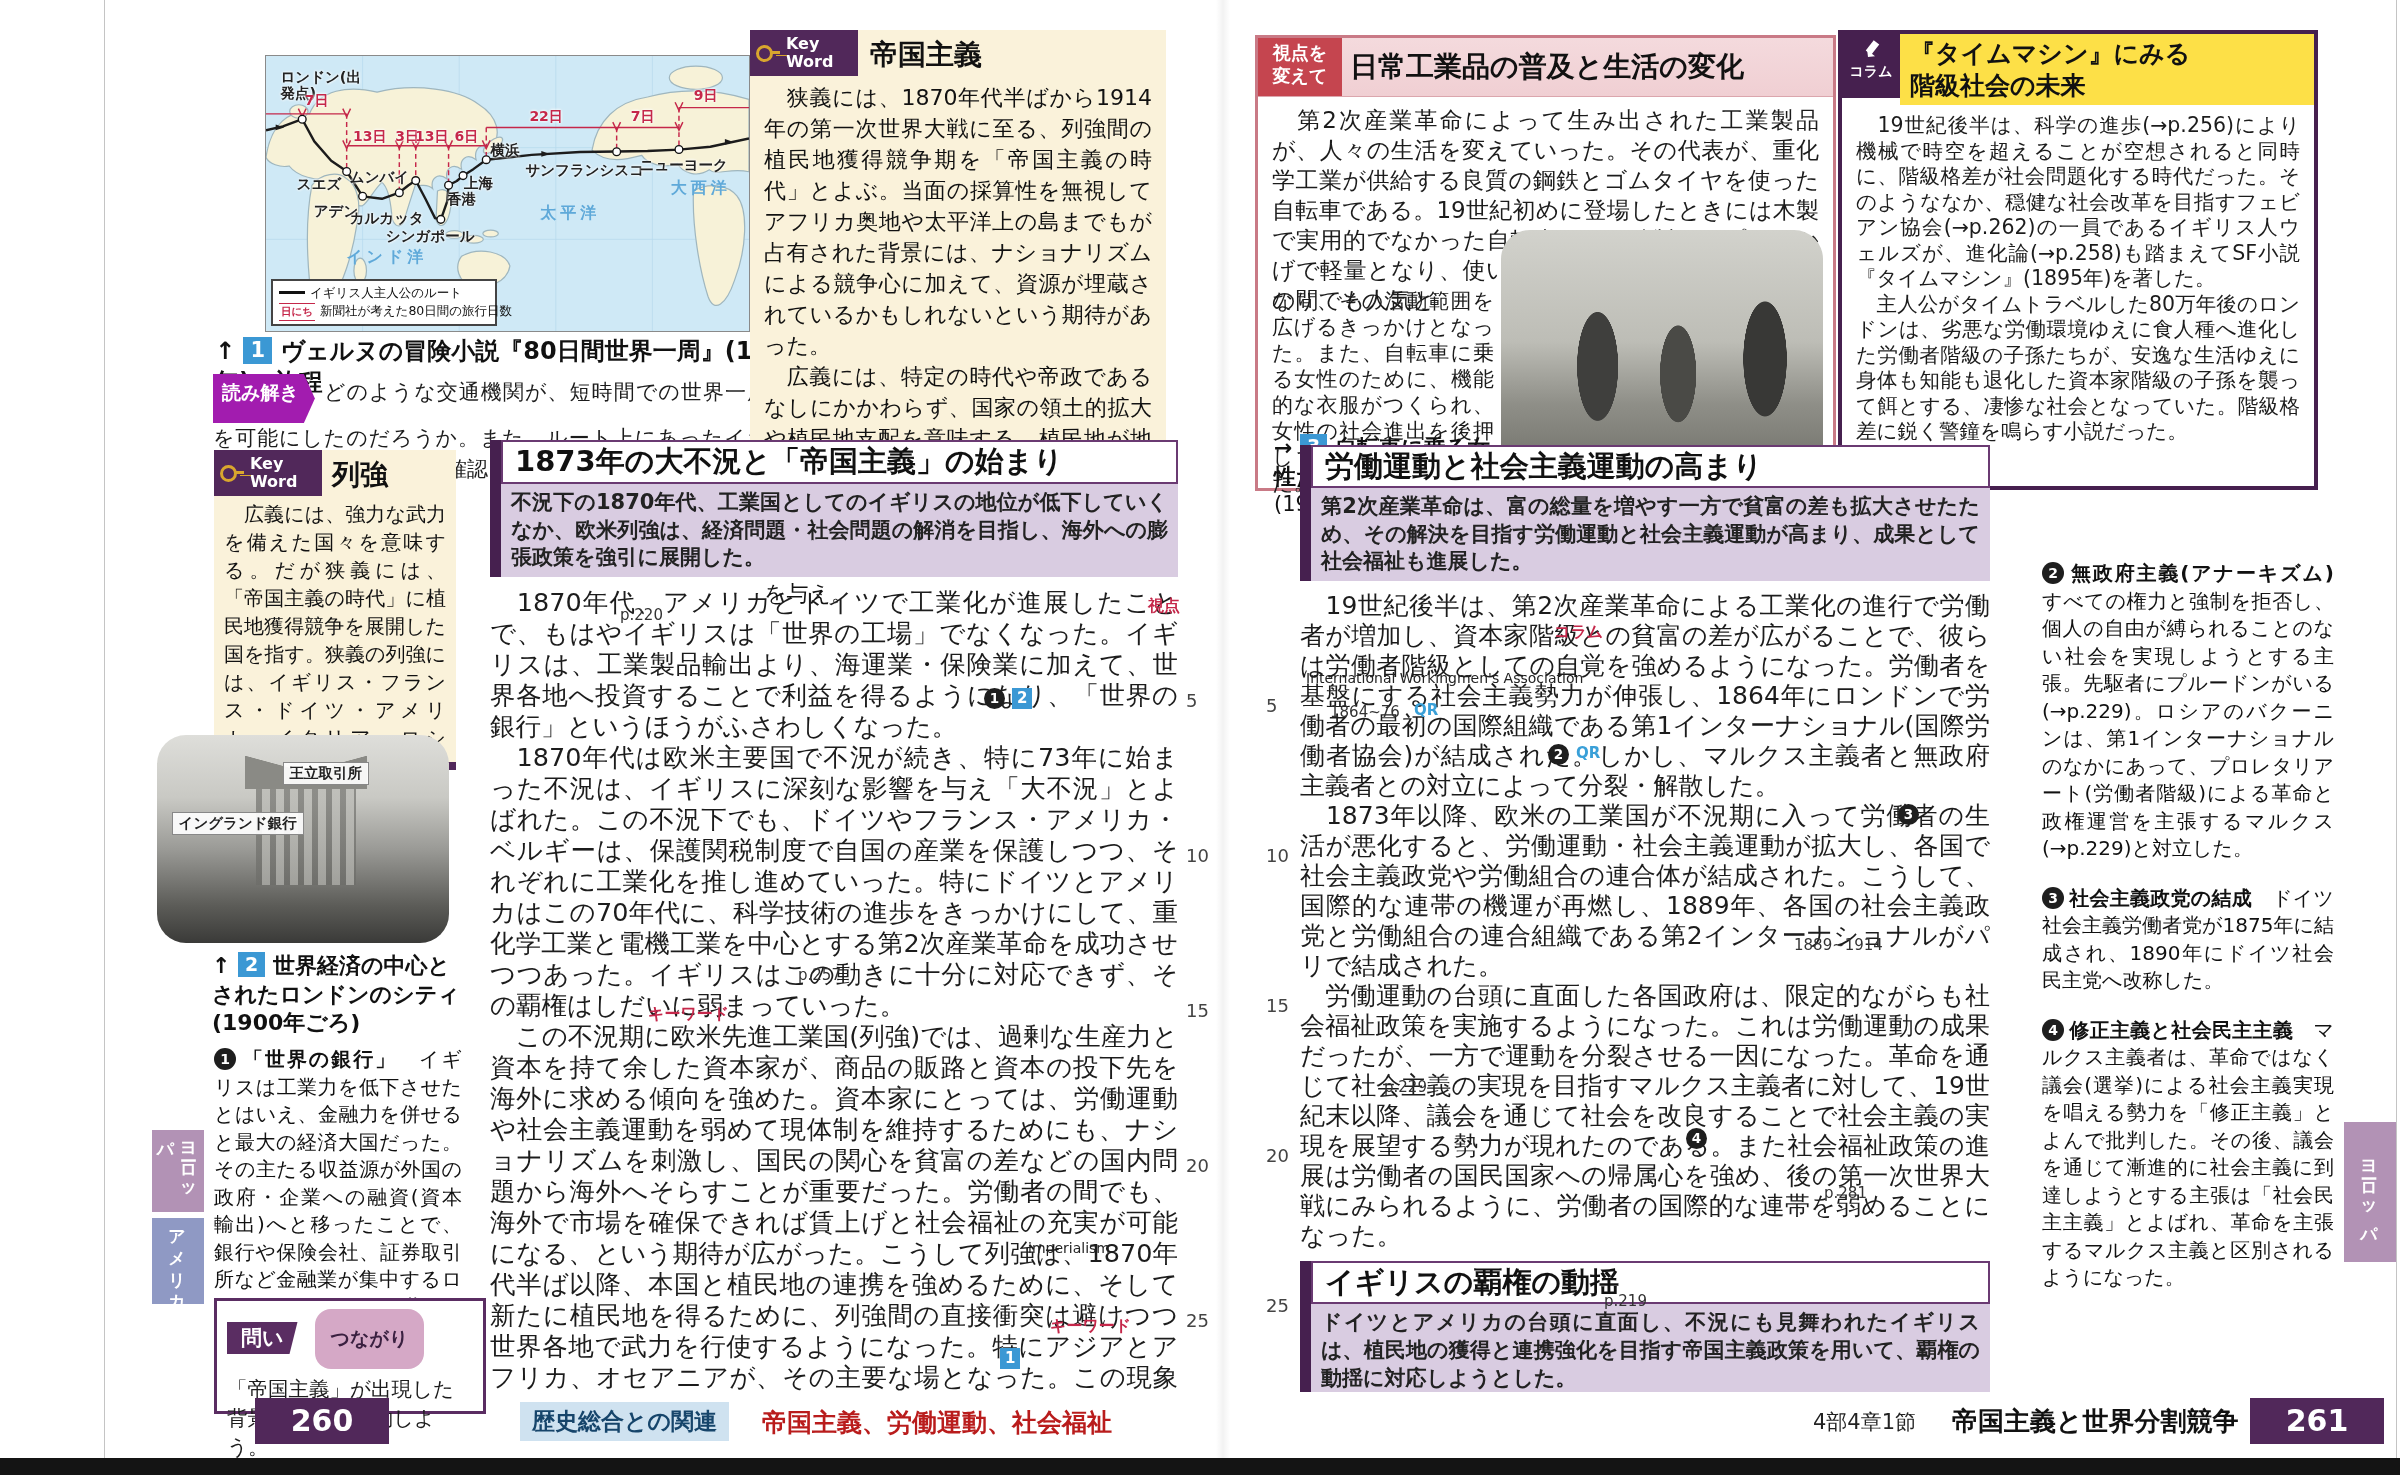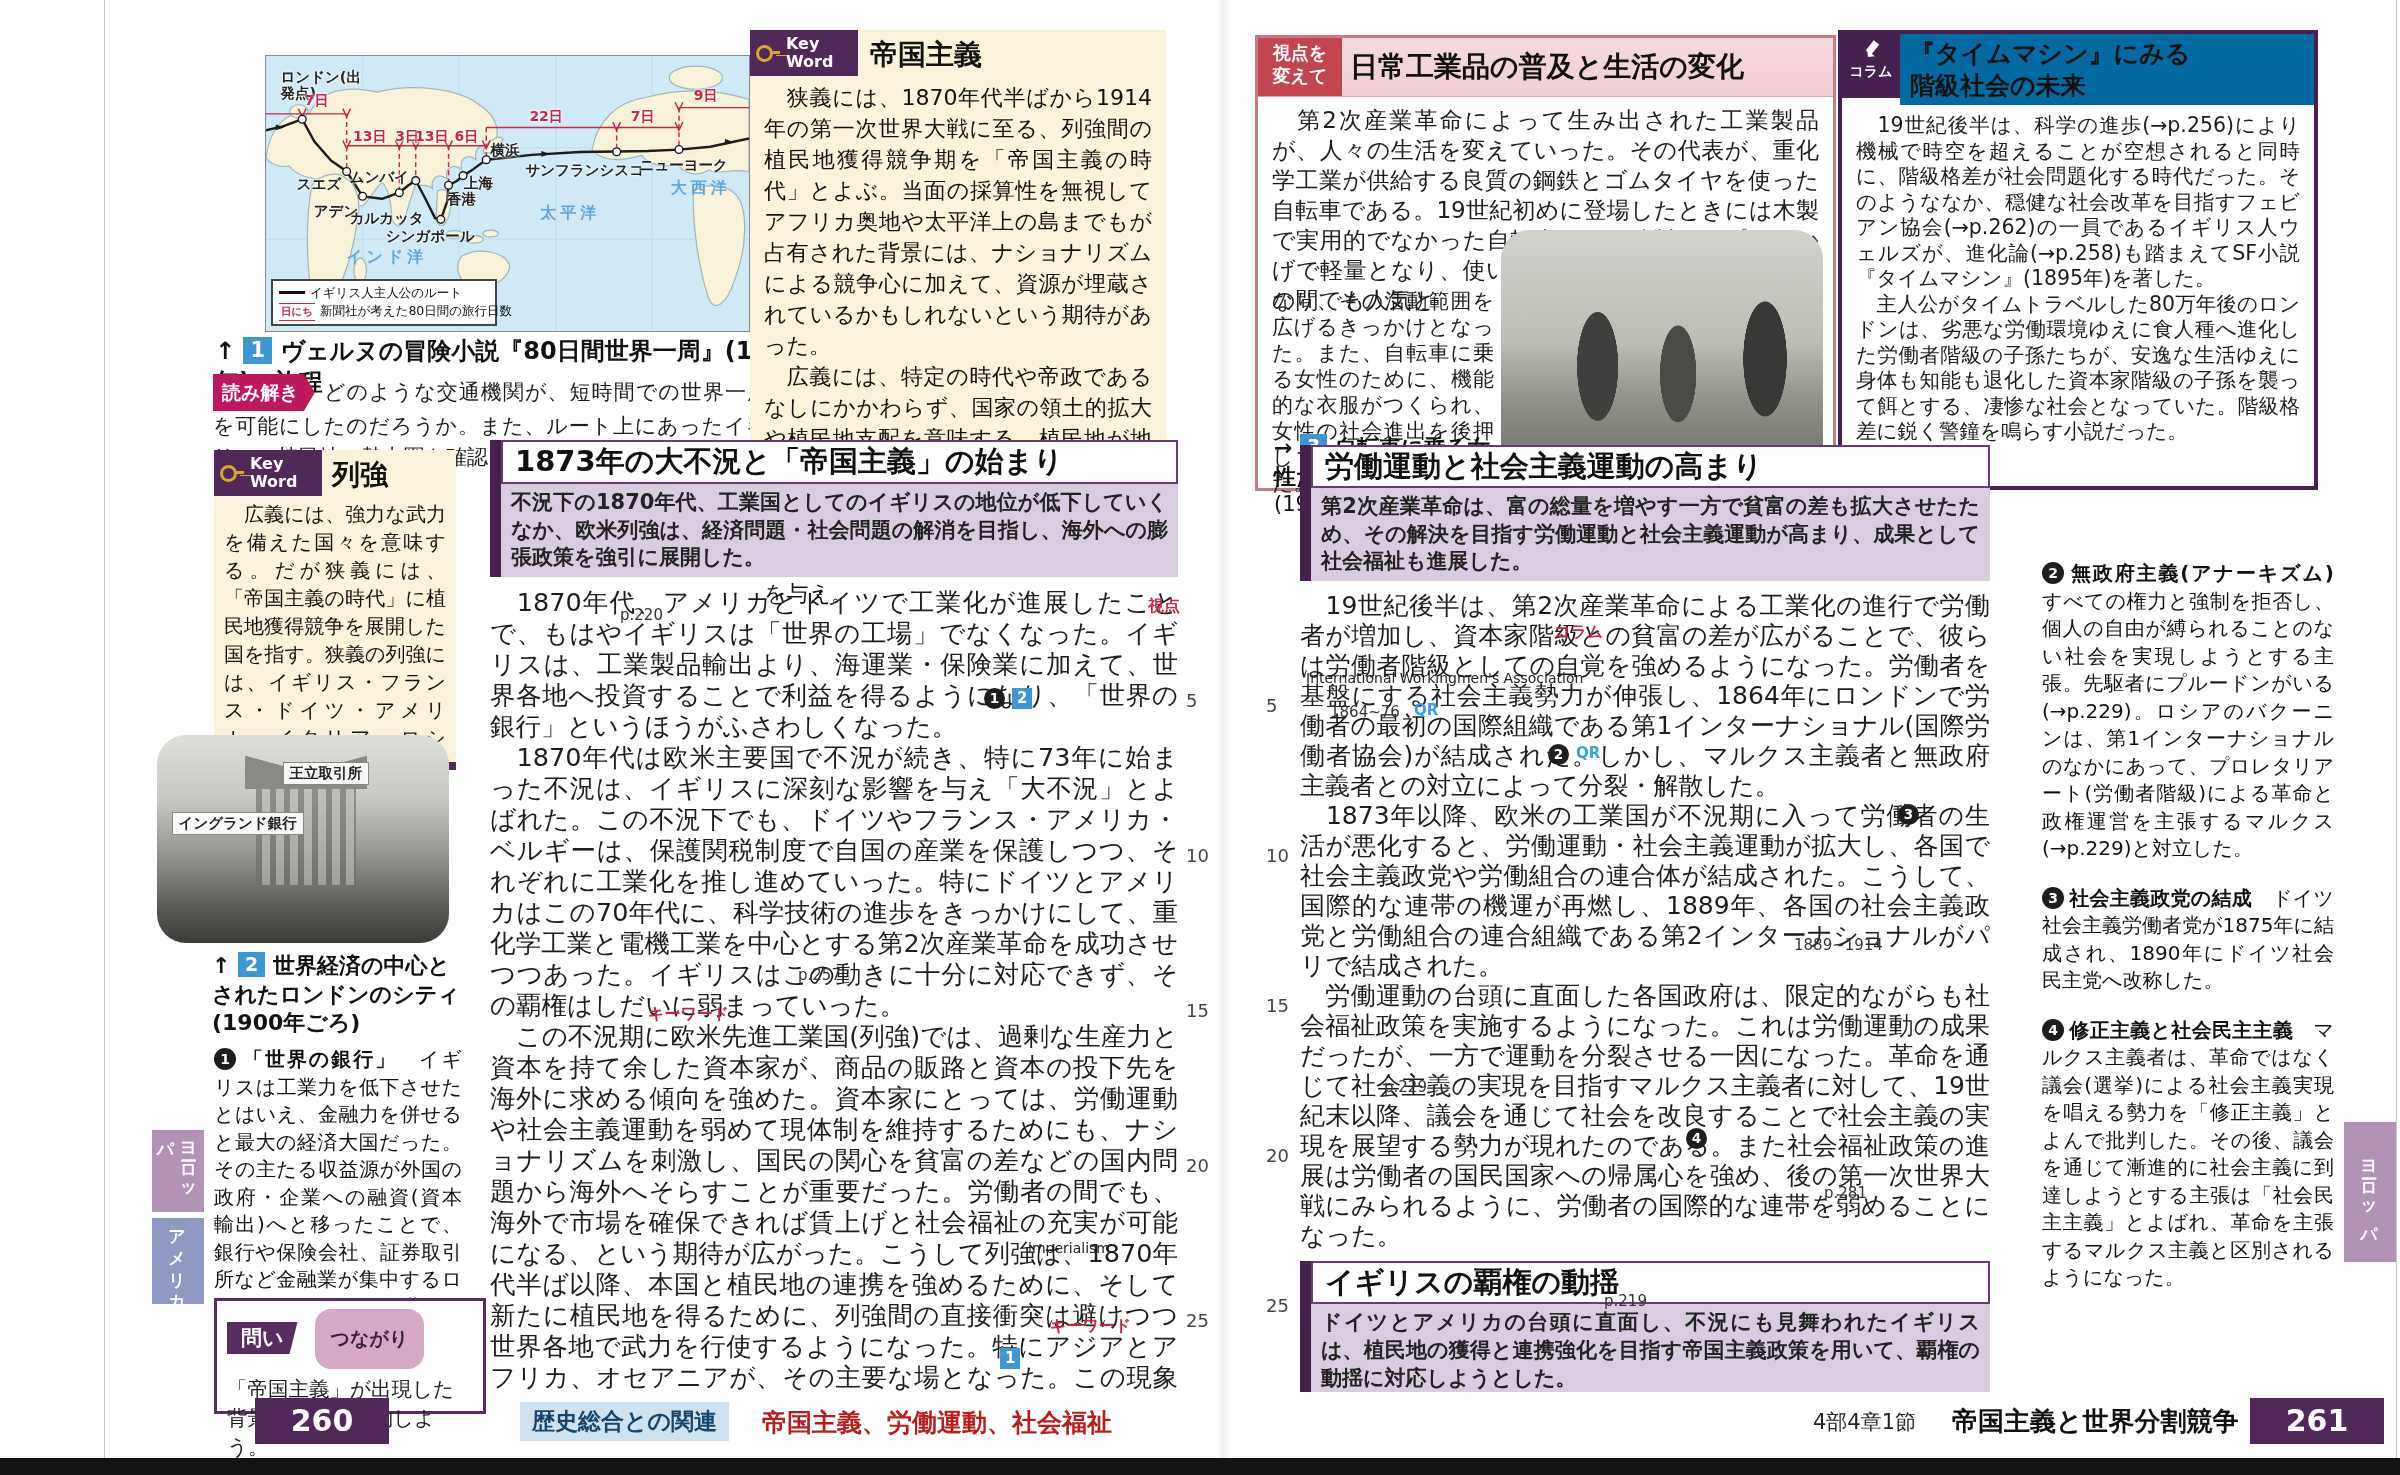--- a/index.html
+++ b/index.html
@@ -21,21 +21,21 @@
           text-shadow:0 0 3px #fff,0 0 3px #fff;}
   .olabel{position:absolute;transform:translate(-50%,-50%);font-size:16px;font-weight:bold;color:#5fa9d9;letter-spacing:4px;white-space:nowrap;}
   .map-legend{position:absolute;left:5px;bottom:5px;width:210px;background:#fff;border:2px solid #444;padding:3px 6px;font-size:12.5px;line-height:1.5;color:#111;margin-top:28px;}
   .lg-row{display:flex;align-items:center;gap:5px;white-space:nowrap;}
   .lg-line{display:inline-block;width:26px;height:3px;background:#111;}
   .lg-chip{display:inline-block;color:#c5274a;border-top:1px solid #c5274a;border-bottom:1px solid #c5274a;font-size:10.5px;padding:0 2px;font-weight:bold;}
   
   .figcap{font-weight:bold;font-size:24px;line-height:1.3;color:#111;}
   .figchip{display:inline-block;background:#3b98d4;color:#fff;font-weight:bold;padding:0 7px;font-size:21px;line-height:27px;vertical-align:2px;}
   .cap-arrow{font-weight:bold;}
-  .yomitoki-badge{display:inline-block;background:#be185d;color:#fff;font-weight:bold;font-size:19px;padding:3px 16px 3px 9px;margin-right:8px;
+  .yomitoki-badge{display:inline-block;background:#a21caf;color:#fff;font-weight:bold;font-size:19px;padding:3px 16px 15px 9px;margin-right:8px;
      clip-path:polygon(0 0,calc(100% - 11px) 0,100% 50%,calc(100% - 11px) 100%,0 100%);}
   
   .kwbox{background:#faf2da;border-bottom:8px solid #51285a;}
   .kwhead{position:relative;height:46px;}
   .kwtag{position:absolute;left:0;top:0;background:#51285a;color:#fff;font-weight:bold;font-size:16px;line-height:1.1;
          width:66px;padding:5px 6px 5px 36px;height:36px;box-sizing:content-box;}
   .key-icon{position:absolute;left:6px;top:11px;width:24px;height:24px;}
   .key-icon::before{content:"";position:absolute;left:0;top:4px;width:11px;height:11px;border:3.5px solid #d9a62e;border-radius:50%;}
   .key-icon::after{content:"";position:absolute;left:15px;top:10px;width:9px;height:3px;background:#d9a62e;
          box-shadow:4px 3px 0 -1px #d9a62e,8px 3px 0 -1px #d9a62e;}
@@ -79,21 +79,21 @@
   .shibadge{position:absolute;left:0px;top:0px;width:72px;height:50px;background:#c5454f;color:#fff;font-weight:bold;font-size:18px;
             line-height:1.25;padding:4px 6px;text-align:center;}
   .shititle{position:absolute;left:92px;top:10px;font-size:28px;font-weight:bold;color:#111;}
   
   #column-box{left:1838px;top:30px;width:472px;height:452px;border:4px solid #46204f;background:#fff;}
   .colhead{display:flex;}
   .colbadge{width:58px;height:64px;background:#46204f;color:#fff;font-size:14px;font-weight:bold;text-align:center;flex:0 0 58px;}
   .pencil-icon{position:relative;width:20px;height:22px;margin:6px auto 1px;}
   .pencil-icon::before{content:"";position:absolute;left:8px;top:1px;width:7px;height:13px;background:#fff;transform:rotate(38deg);}
   .pencil-icon::after{content:"";position:absolute;left:2px;top:12px;border:5px solid transparent;border-top-color:#fff;transform:rotate(38deg);}
-  .coltitle{flex:1;background:#0369a1;font-size:25px;font-weight:bold;line-height:1.26;padding:4px 10px;white-space:pre-line;color:#111;}
+  .coltitle{flex:1;background:#fde047;font-size:25px;font-weight:bold;line-height:1.26;padding:4px 10px;white-space:pre-line;color:#111;}
   .colbody{padding:8px 14px;font-size:20.5px;line-height:25.5px;}
   .colbody p{margin:0;text-align:justify;}
   
   .anno{position:absolute;white-space:nowrap;}
   .anno.red{color:#c5274a;font-size:16px;font-weight:bold;}
   .anno.dark{color:#333;font-size:15px;}
   .anno.latin{color:#222;font-size:14px;}
   .anno.qr{color:#3aa0d8;font-size:15px;font-weight:bold;}
   .anno.circ{width:21px;height:21px;border-radius:50%;background:#1e1e1e;color:#fff;text-align:center;line-height:21px;font-size:13.5px;font-weight:bold;}
   .anno.fig{background:#3b98d4;color:#fff;font-size:15px;font-weight:bold;padding:0 5px;line-height:21px;}

